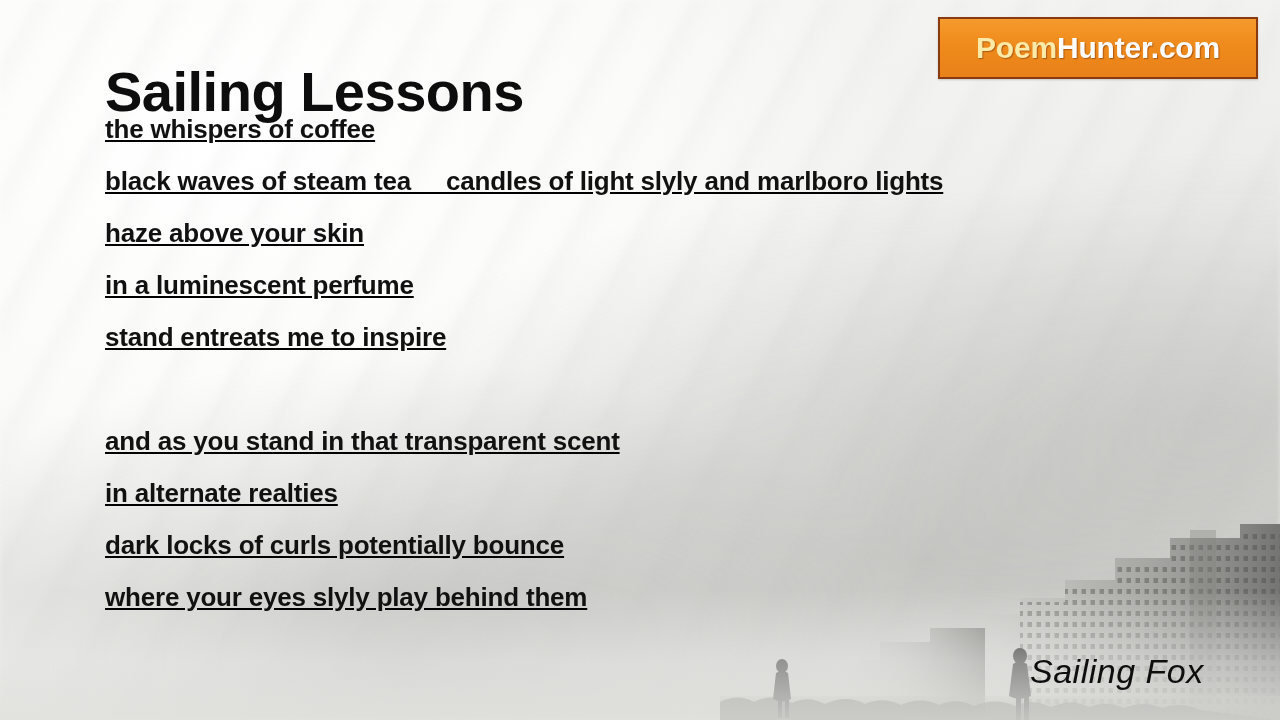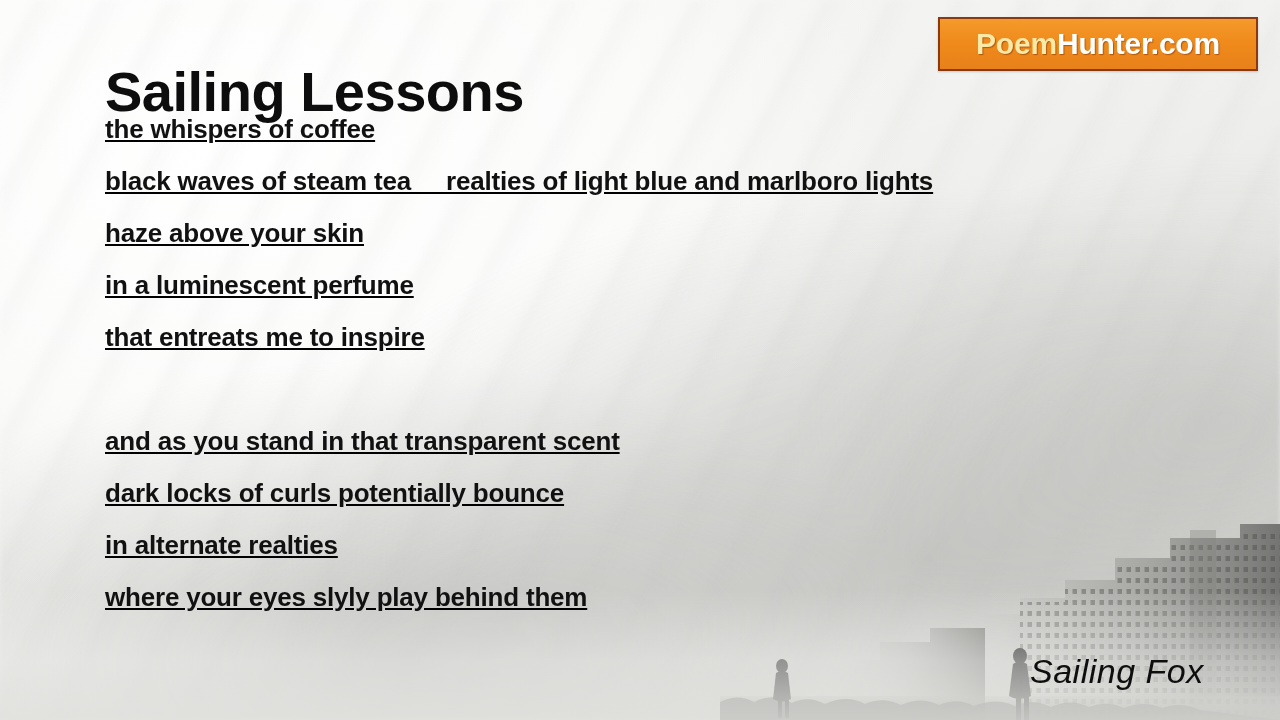--- a/index.html
+++ b/index.html
@@ -75,21 +75,21 @@
        rgba(245,245,243,0.0) 100%);
     pointer-events: none;
   }
 
   
   .logo-badge {
     position: absolute;
     left: 938px;
     top: 17px;
     width: 320px;
-    height: 54px;
+    height: 62px;
     box-sizing: border-box;
     border: 2px solid #8a3a11;
     background: linear-gradient(180deg, #f59a2c 0%, #ef8a1b 48%, #e8811a 100%);
     display: flex;
     align-items: center;
     justify-content: center;
     box-shadow: 0 1px 2px rgba(0,0,0,.18);
   }
   .logo-text {
     font-family: "Liberation Sans", sans-serif;
@@ -209,26 +209,26 @@
   <div class="ground-haze"></div>
 
   <div class="logo-badge">
     <span class="logo-text"><span class="logo-poem">Poem</span><span class="logo-hunter">Hunter.com</span></span>
   </div>
 
   <h1 class="poem-title">Sailing Lessons</h1>
 
   <div class="poem-body">
     <div class="poem-line">the whispers of coffee</div>
-    <div class="poem-line">black waves of steam tea     realties of light blue and marlboro lights</div>
+    <div class="poem-line">black waves of steam tea     candles of light slyly and marlboro lights</div>
     <div class="poem-line">haze above your skin</div>
     <div class="poem-line">in a luminescent perfume</div>
-    <div class="poem-line">that entreats me to inspire</div>
+    <div class="poem-line">stand entreats me to inspire</div>
     <div class="poem-line blank"></div>
     <div class="poem-line">and as you stand in that transparent scent</div>
+    <div class="poem-line">in alternate realties</div>
     <div class="poem-line">dark locks of curls potentially bounce</div>
-    <div class="poem-line">in alternate realties</div>
     <div class="poem-line">where your eyes slyly play behind them</div>
   </div>
 
   <div class="author">Sailing Fox</div>
 
 </div>
 
 </body></html>

